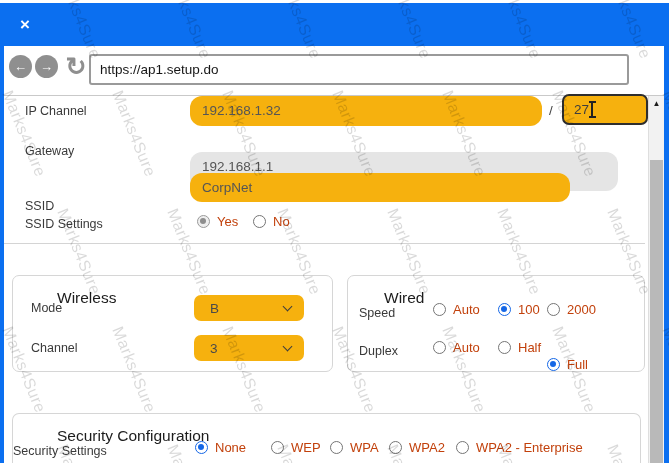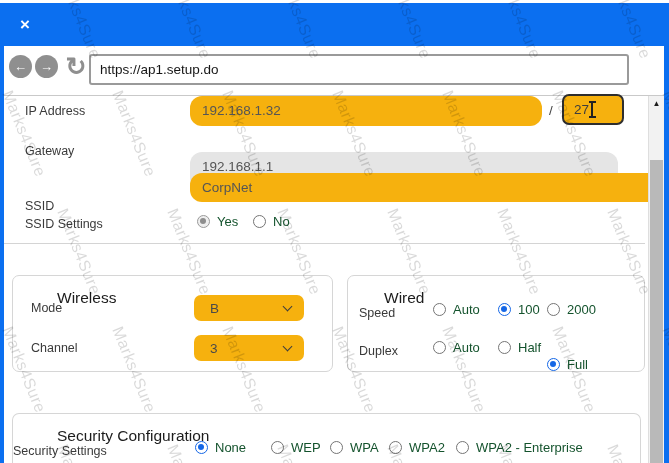--- a/index.html
+++ b/index.html
@@ -56,21 +56,21 @@
   .content{position:absolute;left:4px;top:96px;width:641px;height:367px;background:#ffffff;}
   .flabel{position:absolute;font-size:12.5px;color:#3a3a3a;white-space:nowrap;}
   .field{
     position:absolute;height:30px;border-radius:12px;font-size:13.5px;color:#555555;
     line-height:30px;padding-left:12px;white-space:nowrap;
   }
   .field.orange{background:#f6b10e;}
   .field.gray{background:#e5e5e5;}
   .slash{position:absolute;font-size:13.5px;color:#444444;}
   .prefixbox{
-    position:absolute;left:558px;top:-2px;width:62px;height:31px;background:#f6b10e;
+    position:absolute;left:558px;top:-2px;width:86px;height:31px;background:#f6b10e;
     border:2px solid #2e2e2e;border-radius:7px;display:flex;align-items:center;
     padding-left:10px;font-size:13.5px;color:#3d3d3d;
   }
   .ibeam{position:relative;width:2px;height:15px;background:#222222;margin-left:2px;}
   .ibeam::before,.ibeam::after{
     content:"";position:absolute;left:-2.5px;width:7px;height:2px;background:#222222;
   }
   .ibeam::before{top:-1px;} .ibeam::after{bottom:-1px;}
   
   .radio-item{position:absolute;display:flex;align-items:center;gap:7px;}
@@ -81,21 +81,21 @@
   .radio.sel{border-color:#1567e6;}
   .radio.sel::after{
     content:"";position:absolute;left:2px;top:2px;width:6px;height:6px;border-radius:50%;
     background:#1567e6;
   }
   .radio.graysel{border-color:#9a9a9a;background:#eeeeee;}
   .radio.graysel::after{
     content:"";position:absolute;left:2px;top:2px;width:6px;height:6px;border-radius:50%;
     background:#8d8d8d;
   }
-  .radio-label{font-size:13px;color:#14532d;white-space:nowrap;}
+  .radio-label{font-size:13px;color:#c2410c;white-space:nowrap;}
   .separator{position:absolute;left:0px;top:147px;width:641px;height:1px;background:#d4d4d4;}
   
   .fset{position:absolute;border:1px solid #d6d6d6;border-radius:7px;background:transparent;}
   .fset .legend{
     position:absolute;top:-11px;background:#ffffff;padding:0 8px;font-size:15.5px;
     color:#1c1c1c;white-space:nowrap;margin-top:24px;
   }
   .fset-wireless{left:8px;top:179px;width:321px;height:97px;}
   .fset-wired{left:343px;top:179px;width:298px;height:97px;}
   .fset-security{left:8px;top:317px;width:629px;height:60px;border-bottom:none;border-radius:7px 7px 0 0;}
@@ -132,33 +132,33 @@
         <span>→</span>
       </span>
     <span class="refresh">
         <span>↻</span>
       </span>
     <div class="urlbox">https://ap1.setup.do</div>
   </div>
 
   <div class="content">
 
-    <span class="flabel" style="left:21px;top:8px;">IP Address</span>
+    <span class="flabel" style="left:21px;top:8px;">IP Channel</span>
     <div class="field orange" style="left:186px;top:0px;width:352px;">192.168.1.32</div>
     <span class="slash" style="left:545px;top:7px;">/</span>
     <div class="prefixbox">
       <span>27</span>
       <span class="ibeam"></span>
     </div>
 
     <span class="flabel" style="left:21px;top:48px;">Gateway</span>
     <div class="field gray" style="left:186px;top:56px;width:428px;height:39px;line-height:29px;">192.168.1.1</div>
 
     <span class="flabel" style="left:21px;top:85px;margin-top:18px;">SSID</span>
-    <div class="field orange" style="left:186px;top:77px;width:479px;height:29px;line-height:29px;">CorpNet</div>
+    <div class="field orange" style="left:186px;top:77px;width:380px;height:29px;line-height:29px;">CorpNet</div>
 
     <span class="flabel" style="left:21px;top:121px;">SSID Settings</span>
     <span class="radio-item" style="left:193px;top:118px;">
       <span class="radio graysel"></span>
       <span class="radio-label">Yes</span>
     </span>
     <span class="radio-item" style="left:249px;top:118px;">
       <span class="radio"></span>
       <span class="radio-label">No</span>
     </span>

